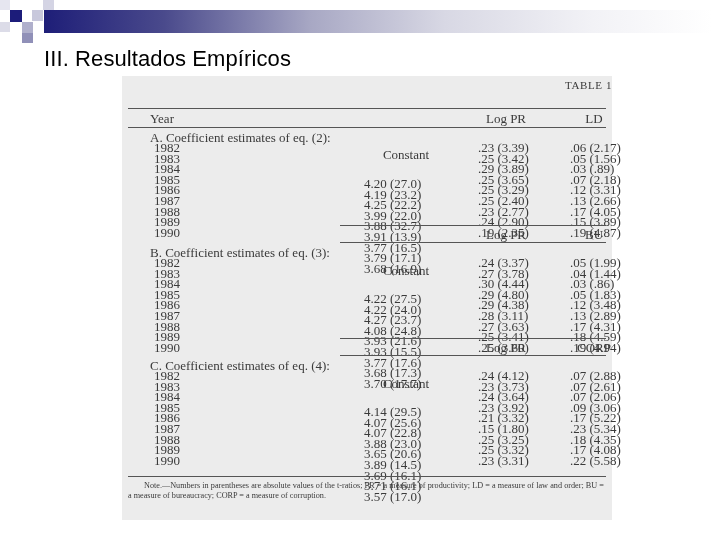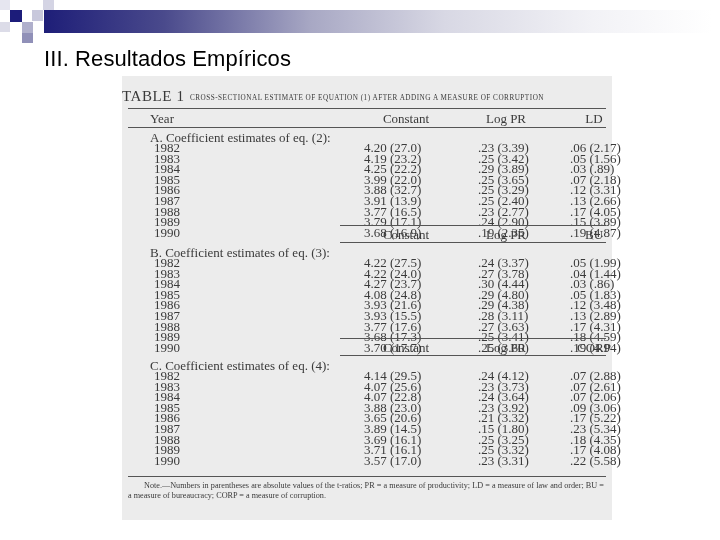--- a/index.html
+++ b/index.html
@@ -24,29 +24,29 @@
   .slide-title {
     position: absolute; left: 44px; top: 46px;
     font-size: 22px; color: #000; letter-spacing: 0.1px;
   }
   
   .scan {
     position: absolute; left: 122px; top: 76px; width: 490px; height: 444px;
     background: #ececec;
     font-family: "Liberation Serif", serif; color: #3a3a3a;
   }
-  .tbl-num { position: absolute; left: 0; right: 0; top: 12px; text-align: left; font-size: 15px; letter-spacing: 0.6px; }
+  .tbl-num { position: absolute; left: 0; right: 0; top: 3px; text-align: right; font-size: 11px; letter-spacing: 0.6px; }
   .tbl-cap { position: absolute; left: 0; right: 0; top: 18px; text-align: center; font-size: 7.2px; letter-spacing: 0.5px; text-transform: uppercase; }
   .hr { position: absolute; left: 6px; right: 6px; height: 1px; background: #555; }
   .hr.sub { left: 218px; }
   .row { position: absolute; left: 16px; right: 0; height: 11px; font-size: 13px; line-height: 11px; }
   .c-year { position: absolute; left: 16px; }
   .c-year.hdr { left: 12px; }
   .c-sec { position: absolute; left: 12px; }
-  .c-const { position: absolute; left: 226px; width: 80px; }
+  .c-const { position: absolute; left: 226px; width: 80px; margin-top: 36px; }
   .c-log { position: absolute; left: 340px; width: 80px; }
   .c-third { position: absolute; left: 432px; width: 56px; }
   .hdrrow .c-const { text-align: center; left: 218px; width: 100px; }
   .hdrrow .c-log { text-align: center; left: 318px; width: 100px; }
   .hdrrow .c-third { text-align: center; left: 428px; width: 56px; }
   .note {
     position: absolute; left: 6px; right: 8px; top: 405px;
     font-size: 8.2px; line-height: 10px; text-indent: 16px; text-align: justify;
   }
 </style>
@@ -59,21 +59,20 @@
 <div class="sq sq1"></div>
 <div class="sq sq3"></div>
 <div class="sq sq5"></div>
 <div class="sq sq6"></div>
 <div class="bar"></div>
 
 <div class="slide-title">III. Resultados Empíricos</div>
 
 <div class="scan" id="scan">
   <div class="tbl-num">TABLE 1</div>
-  <div class="tbl-cap">Cross-Sectional Estimate of Equation (1) after Adding a Measure of Corruption</div>
   <div class="hr" style="top:32px"></div>
   <div class="row hdrrow" style="top:37px">
     <span class="c-year hdr">Year</span>
     <span class="c-const">Constant</span>
     <span class="c-log">Log PR</span>
     <span class="c-third">LD</span>
   </div>
   <div class="hr" style="top:51px"></div>
   <div id="sections">
       <div class="row" style="top: 56px;">

